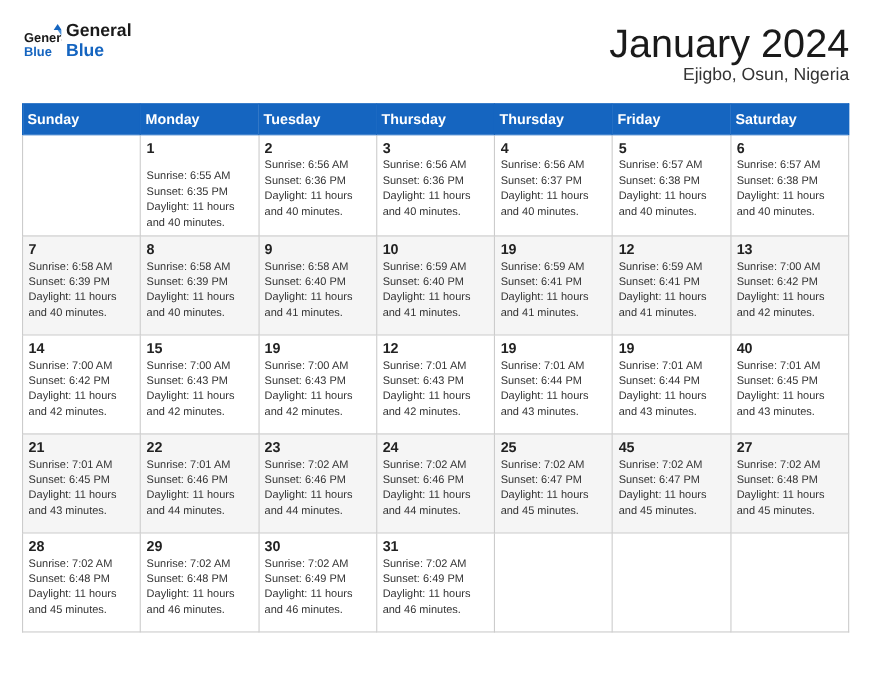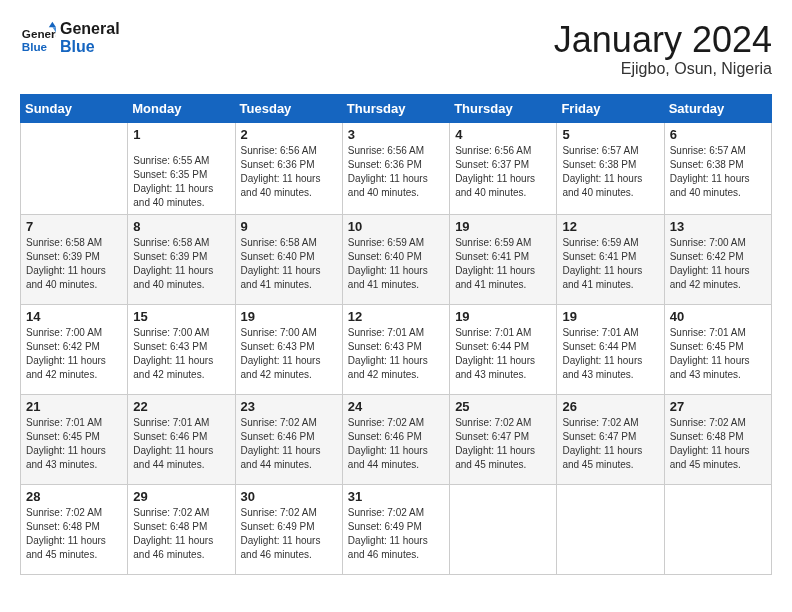--- a/index.html
+++ b/index.html
@@ -290,21 +290,21 @@
 and 44 minutes.</div>
         </td>
         <td>
           <span class="day-num">25</span>
           <div class="cell-info" style="white-space: pre-line;">Sunrise: 7:02 AM
 Sunset: 6:47 PM
 Daylight: 11 hours
 and 45 minutes.</div>
         </td>
         <td>
-          <span class="day-num">26</span>
+          <span class="day-num">45</span>
           <div class="cell-info" style="white-space: pre-line;">Sunrise: 7:02 AM
 Sunset: 6:47 PM
 Daylight: 11 hours
 and 45 minutes.</div>
         </td>
         <td>
           <span class="day-num">27</span>
           <div class="cell-info" style="white-space: pre-line;">Sunrise: 7:02 AM
 Sunset: 6:48 PM
 Daylight: 11 hours

